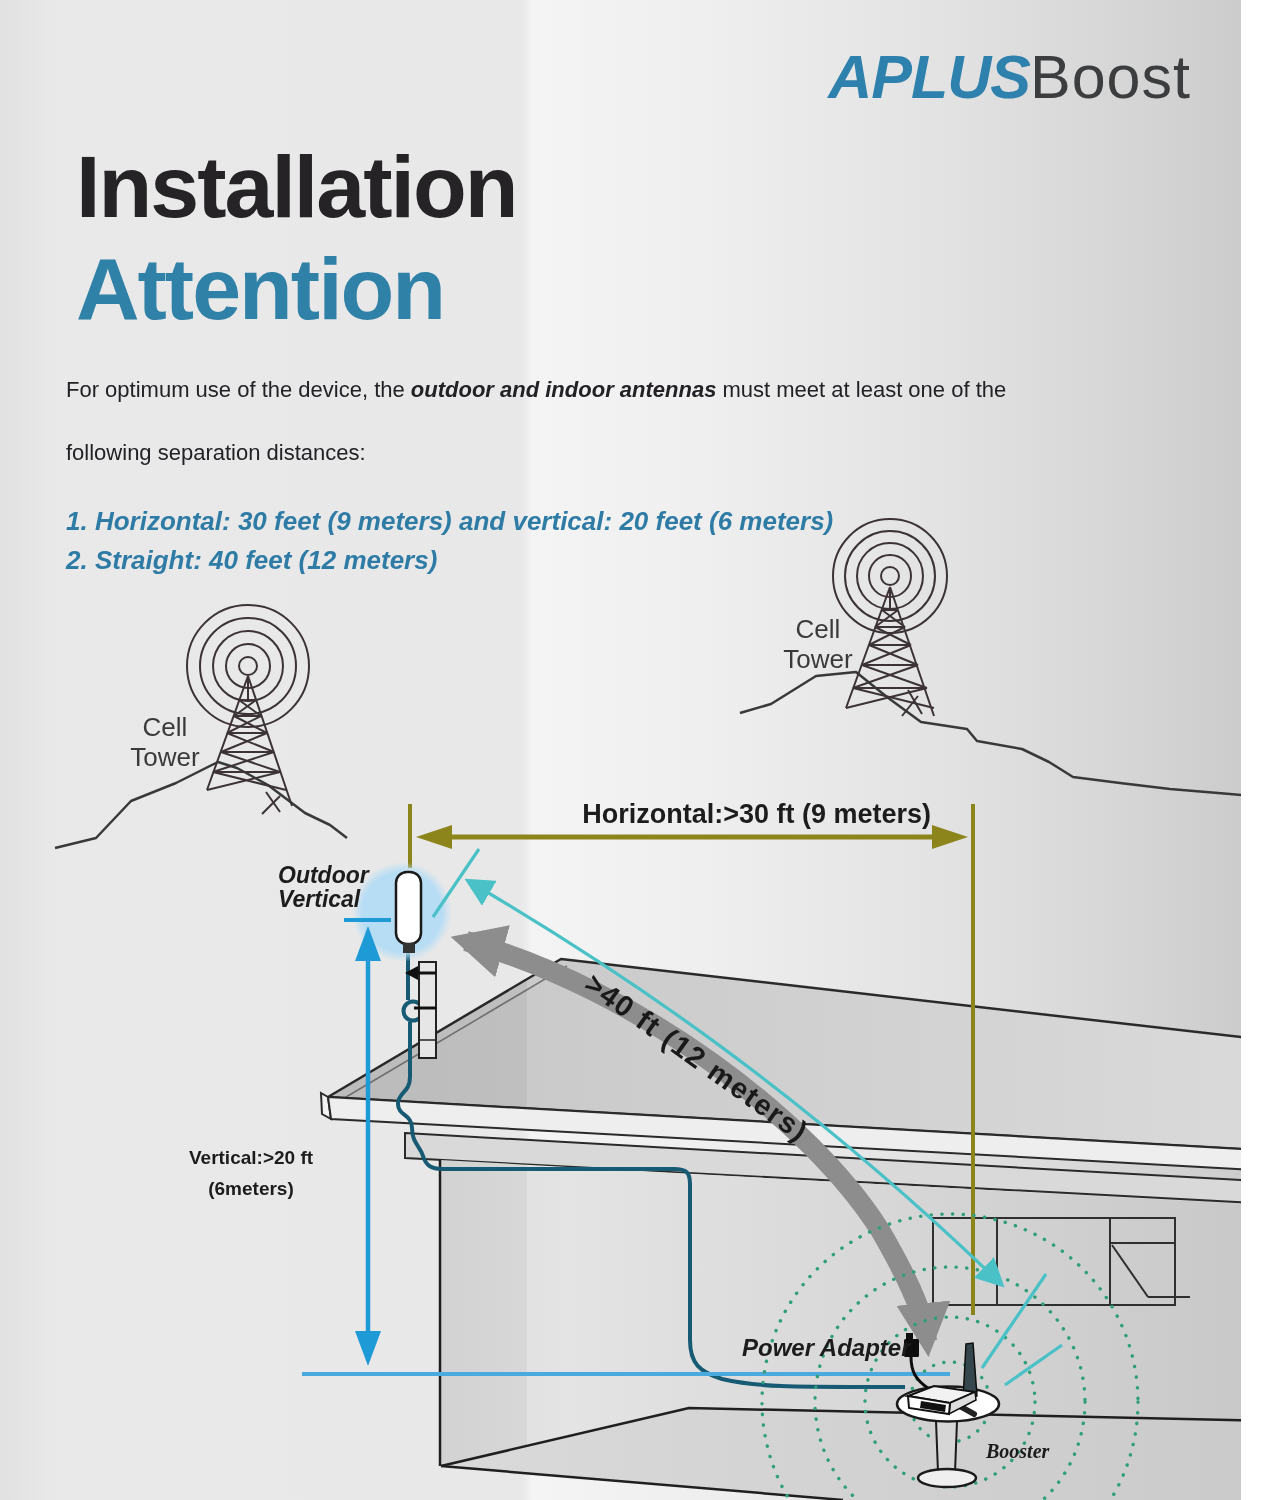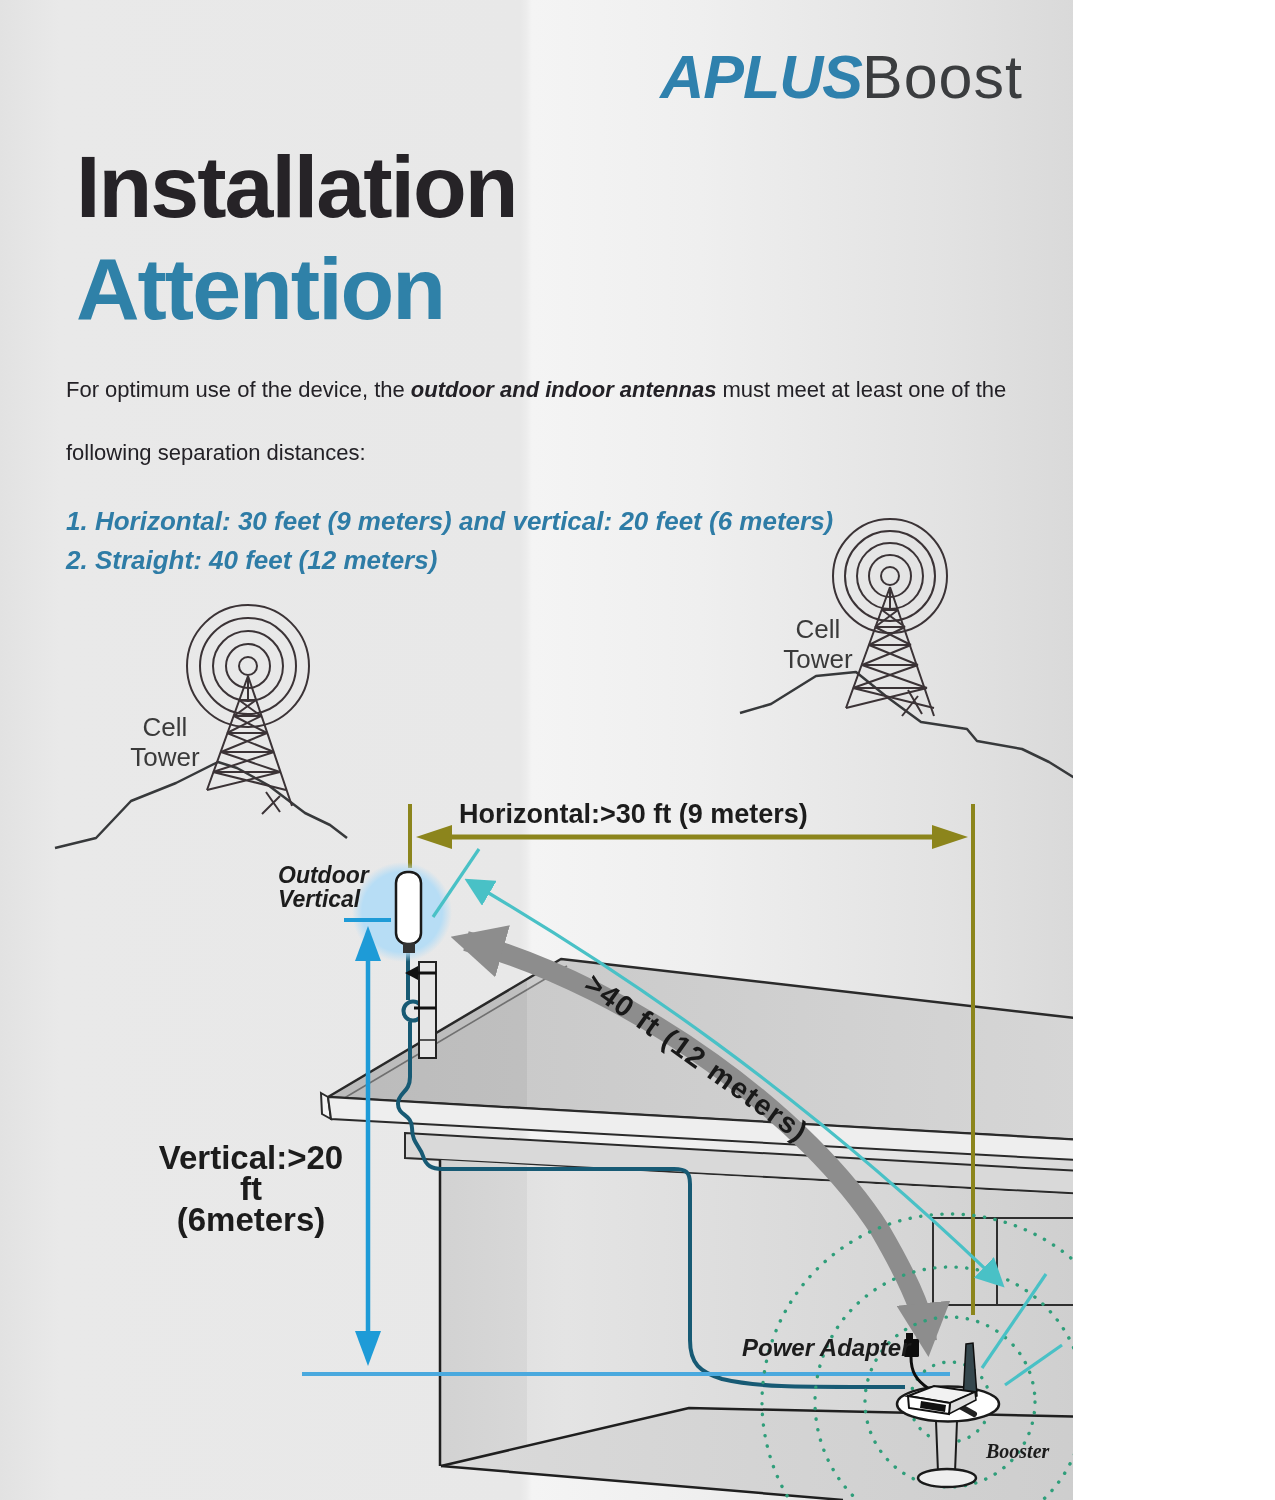--- a/index.html
+++ b/index.html
@@ -1,18 +1,18 @@
 <!DOCTYPE html>
 <html><head>
 <meta charset="utf-8">
 <style>
   html,body{margin:0;padding:0;}
   .poster{
     position:relative;
-    width:1073px;height:1500px;
+    width:1241px;height:1500px;
     overflow:hidden;
     font-family:"Liberation Sans", sans-serif;
     background:linear-gradient(90deg,
       #e2e2e2 0px, #e9e9e9 60px, #e8e8e8 520px, #ececec 526px,
       #f4f4f4 532px, #efefef 700px, #e2e2e2 950px, #d4d4d4 1150px, #c9c9c9 1275px);
   }
   .abs{position:absolute;}
   svg.diagram{position:absolute;left:0;top:0;width:1275px;height:1500px;}
 
   .logo{top:42px;right:50px;font-size:61px;white-space:nowrap;}
@@ -25,22 +25,22 @@
 
   .intro{left:66px;top:358px;width:952px;font-size:22px;line-height:63px;color:#232126;}
   .intro .bi{font-weight:700;font-style:italic;}
 
   .rules{left:66px;top:502px;font-size:26px;line-height:39px;font-weight:700;font-style:italic;color:#2e7ca6;}
 
   .lbl{color:#1c1c1c;}
   .tower-label{width:140px;text-align:center;font-size:26px;line-height:30px;color:#3a3a3a;}
   .tower-label-left{left:95px;top:712px;}
   .tower-label-right{left:748px;top:614px;}
-  .horiz-label{left:459px;top:799px;width:472px;text-align:left;font-size:27px;font-weight:700;}
-  .vert-label{left:145px;top:1142px;width:212px;text-align:center;font-size:33px;font-weight:700;line-height:31px;}
+  .horiz-label{left:459px;top:799px;width:472px;text-align:right;font-size:27px;font-weight:700;}
+  .vert-label{left:145px;top:1142px;width:212px;text-align:center;font-size:19px;font-weight:700;line-height:31px;}
   .straight-label{left:588px;top:964px;transform:rotate(35.5deg);transform-origin:0 50%;
     font-size:29px;font-weight:700;letter-spacing:1.5px;color:#191919;white-space:nowrap;}
   .ant-label{left:278px;top:863px;width:114px;font-size:23px;font-weight:700;
     font-style:italic;line-height:24px;}
   .pa-label{left:742px;top:1334px;font-size:24px;font-weight:700;font-style:italic;}
   .booster-label{left:986px;top:1440px;font-size:20px;font-weight:700;font-style:italic;font-family:Liberation Serif, serif;}
 </style>
 </head>
 <body>
 

